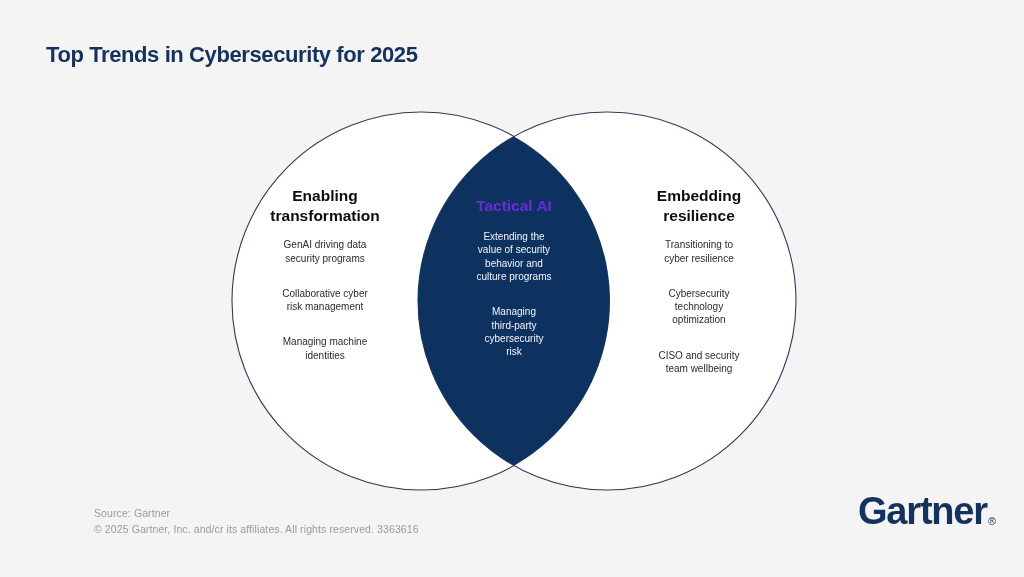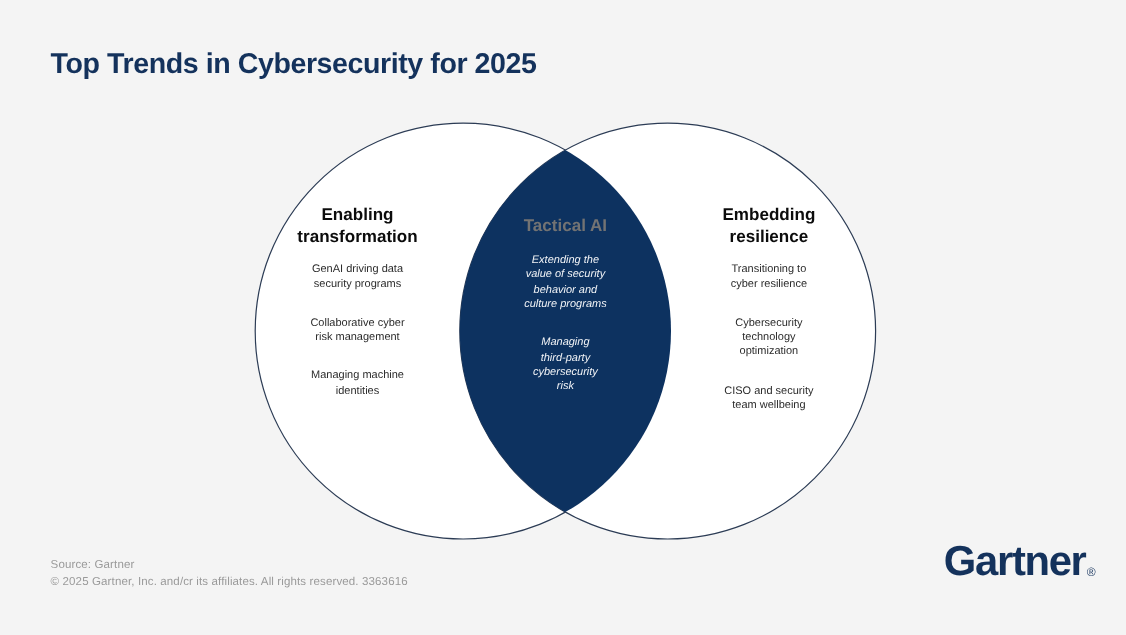--- a/index.html
+++ b/index.html
@@ -13,21 +13,21 @@
     font-family: "Liberation Sans", sans-serif;
     overflow: hidden;
     position: relative;
   }
 
   
   #page-title {
     position: absolute;
     left: 46px;
     top: 42px;
-    font-size: 26px;
+    font-size: 22px;
     font-weight: bold;
     letter-spacing: -0.4px;
     color: #14325c;
     white-space: nowrap;
   }
 
   
   #venn-diagram {
     position: absolute;
     left: 0;
@@ -77,40 +77,39 @@
     width: 162px;
   }
 
   
   #group-center {
     left: 430px;
     top: 196px;
     width: 168px;
   }
   #group-center .group-heading {
-    color: #737373;
+    color: #6d28d9;
     margin-bottom: 14px;
   }
   #group-center .group-item {
     color: #f2f4f7;
     margin-bottom: 22px;
-    font-style: italic;
   }
 
   
   #source-note {
     position: absolute;
     left: 46px;
     top: 505px;
     font-size: 10.5px;
     line-height: 1.55;
     color: #9a9a9a;
     letter-spacing: 0.1px;
   }
-  #source-note div { white-space: nowrap; }
+  #source-note div { white-space: nowrap; margin-left: 48px; }
 
   #gartner-logo {
     position: absolute;
     right: 28px;
     top: 492px;
     display: flex;
     align-items: flex-end;
     color: #14325c;
     text-align: center;
   }

